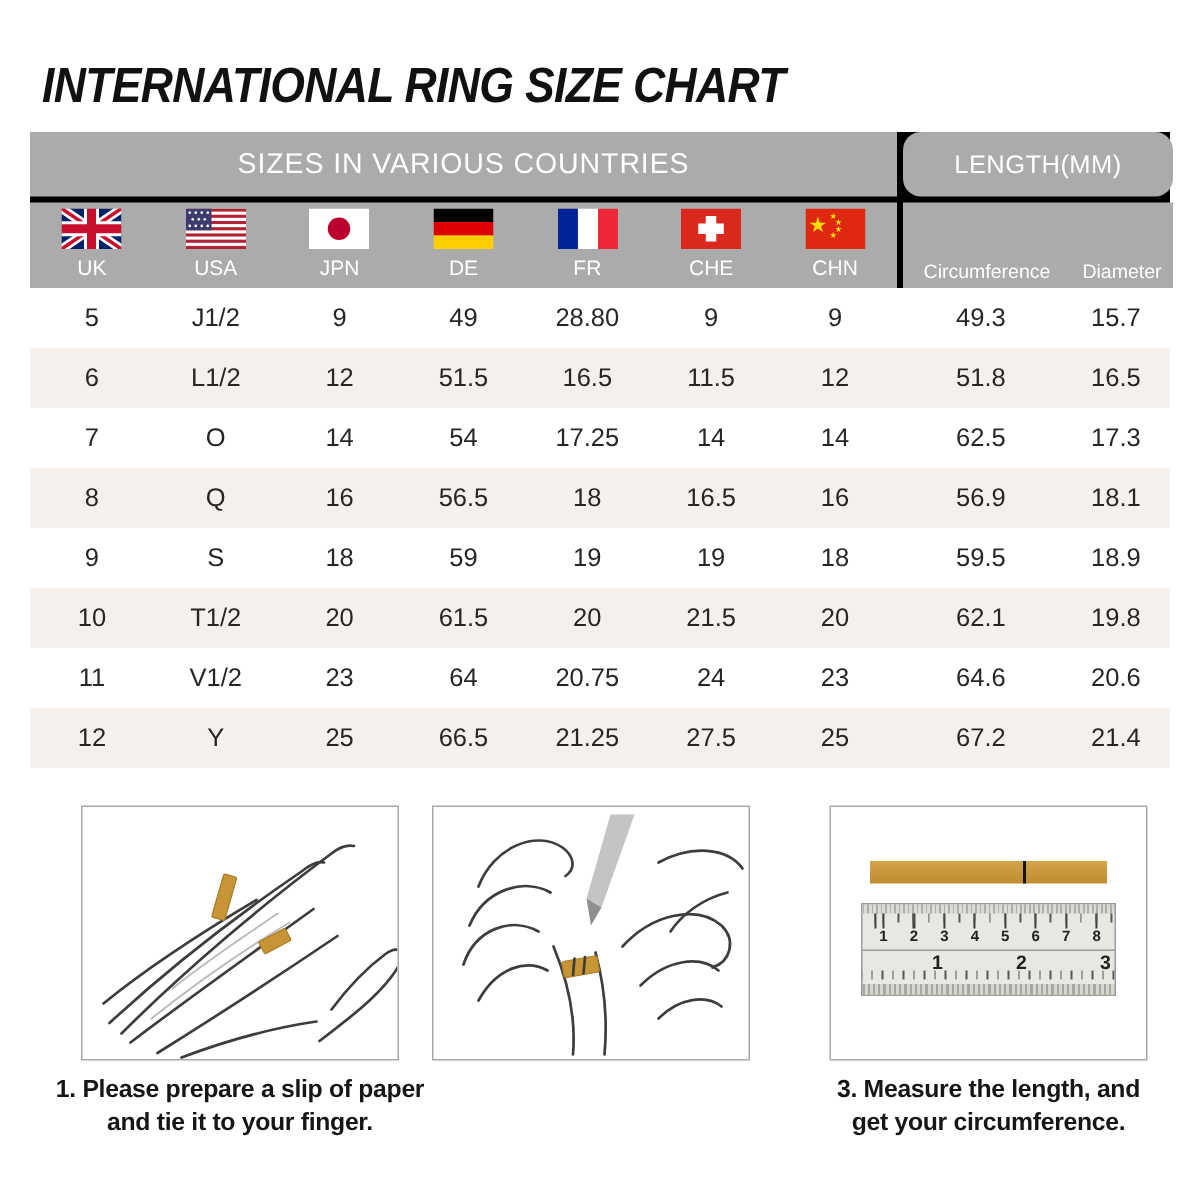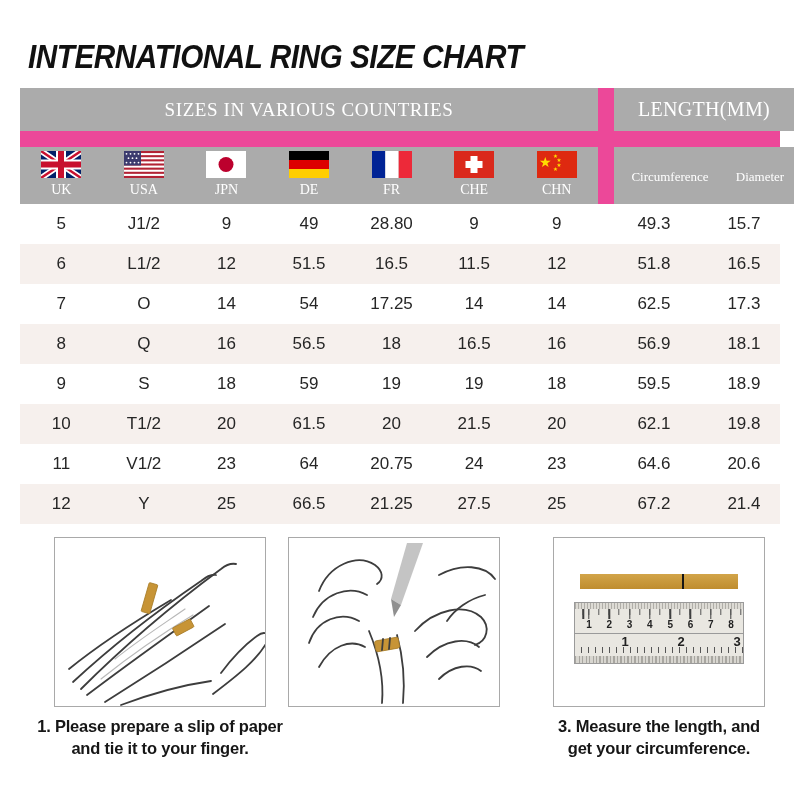--- a/index.html
+++ b/index.html
@@ -8,29 +8,29 @@
     font-family:"Liberation Sans",sans-serif;color:#222;overflow:hidden;
   }
   .title{
     position:absolute;left:28px;top:38px;margin:0;
     font-size:33px;font-style:italic;font-weight:bold;color:#111;
     letter-spacing:-0.5px;white-space:nowrap;
     transform:scaleX(0.9);transform-origin:left center;
   }
   
   .sizetable{position:absolute;left:20px;top:88px;width:760px;}
-  .thead{display:grid;grid-template-columns:578px 180px;grid-template-rows:43px 57px;gap:16px;background:#ec4899;font-family:Liberation Serif, serif;}
+  .thead{display:grid;grid-template-columns:578px 180px;grid-template-rows:43px 57px;gap:4px;background:#000000;}
   .hcell{background:#ABABAB;color:#fff;}
   .h-sizes{display:flex;align-items:center;justify-content:center;font-size:19px;letter-spacing:0.6px;}
-  .h-length{display:flex;align-items:center;justify-content:center;font-size:20px;letter-spacing:0.3px;}
+  .h-length{display:flex;align-items:center;justify-content:center;font-size:17px;letter-spacing:0.3px;border-radius:12px;}
   .h-countries{display:grid;grid-template-columns:repeat(7,1fr);align-items:end;padding-bottom:6px;}
   .country{display:flex;flex-direction:column;align-items:center;gap:4px;}
   .country svg{width:40px;height:27px;display:block;}
   .ccode{font-size:14px;color:#fff;}
-  .h-lencols{display:flex;align-items:flex-end;padding-bottom:19px;}
+  .h-lencols{display:flex;align-items:flex-end;padding-bottom:4px;}
   .h-lencols span{display:block;text-align:center;font-size:13px;}
   .h-lencols .circ{width:112px;}
   .h-lencols .diam{width:68px;}
   .trow{display:grid;grid-template-columns:repeat(7,82.57px) 112px 68px;height:40px;align-items:center;background:#fff;}
   .trow.alt{background:#F6F0ED;}
   .tcell{text-align:center;font-size:17px;color:#262626;}
   
   .step{position:absolute;top:537px;width:212px;}
   .s1{left:18px;margin-left:36px;}.s2{left:288px;}.s3{left:553px;}
   .stepbox{width:210px;height:168px;border:1px solid #A9A9A9;background:#fff;position:relative;overflow:hidden;}

